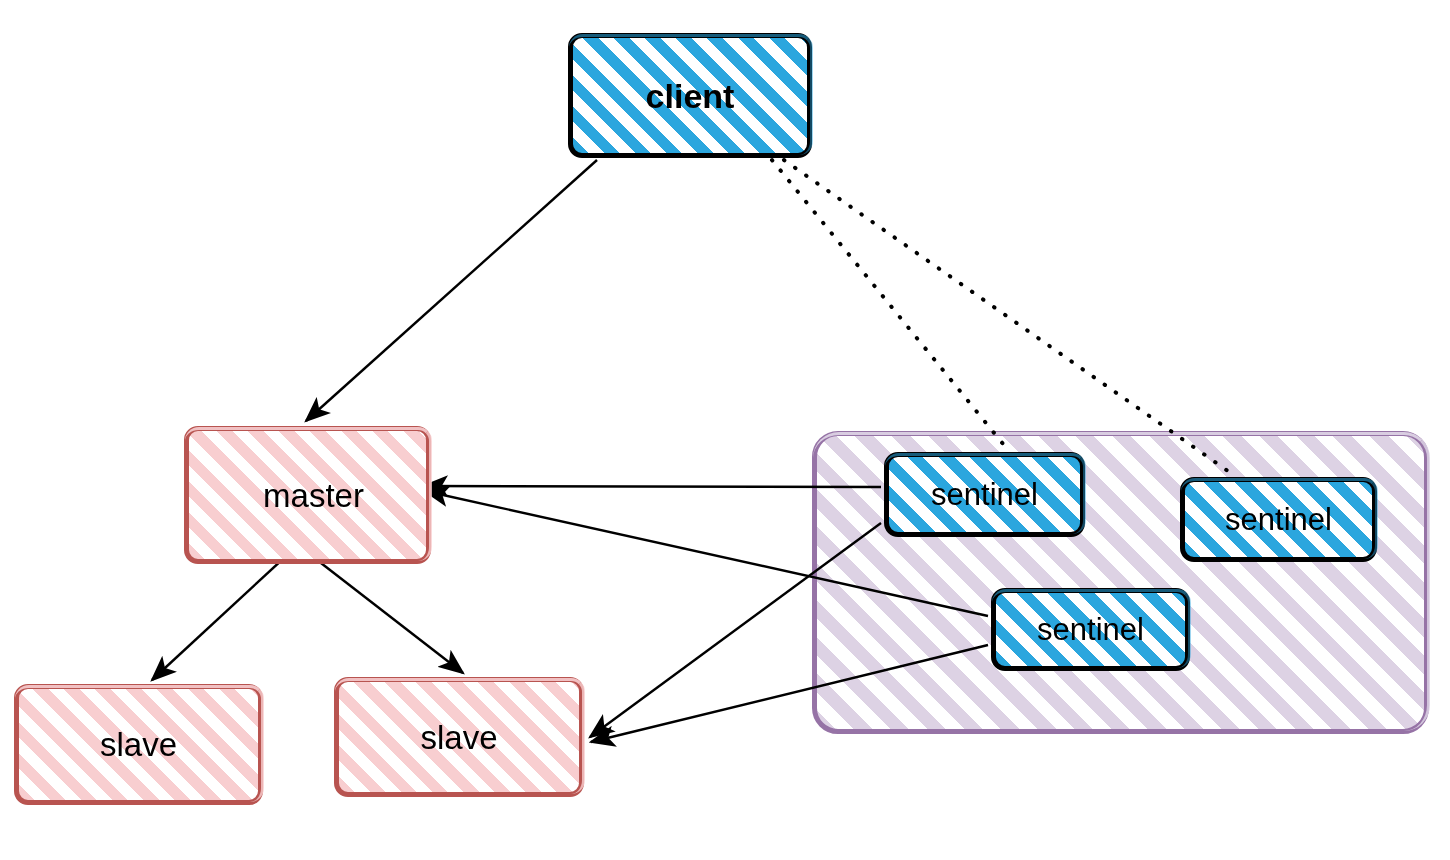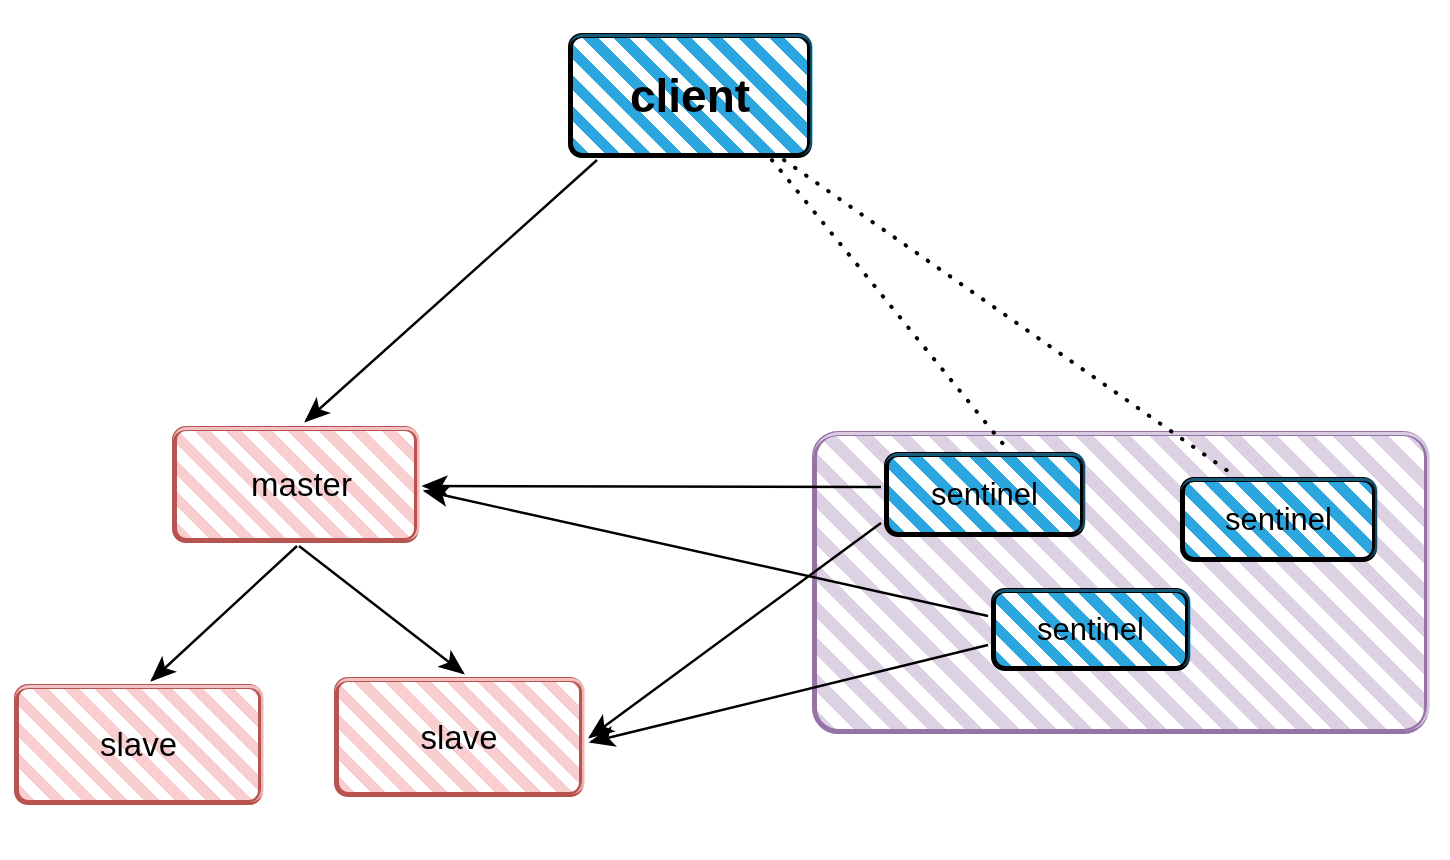--- a/index.html
+++ b/index.html
@@ -138,23 +138,23 @@
         <line x1="299" y1="546" x2="463" y2="673" stroke="#000000" stroke-width="2.4" marker-end="url(#arrowhead)"></line>
         <line x1="881" y1="487" x2="424" y2="486" stroke="#000000" stroke-width="2.4" marker-end="url(#arrowhead)"></line>
         <line x1="881" y1="523" x2="590" y2="737" stroke="#000000" stroke-width="2.4" marker-end="url(#arrowhead)"></line>
         <line x1="988" y1="616" x2="425" y2="491" stroke="#000000" stroke-width="2.4" marker-end="url(#arrowhead)"></line>
         <line x1="988" y1="645" x2="591" y2="742" stroke="#000000" stroke-width="2.4" marker-end="url(#arrowhead)"></line>
       </g>
   </svg>
 
   <div id="nodes-root">
       <div class="node node-blue" style="left: 568px; top: 33px; width: 244px; height: 125px;">
-        <span class="node-label label-bold" style="font-size: 46px;">client</span>
+        <span class="node-label label-bold" style="font-size: 34px;">client</span>
       </div>
-      <div class="node node-red" style="left: 172px; top: 426px; width: 247px; height: 117px; padding-left: 12px;">
+      <div class="node node-red" style="left: 184px; top: 426px; width: 247px; height: 138px; padding-left: 12px;">
         <span class="node-label" style="font-size: 33px;">master</span>
       </div>
       <div class="node node-red" style="left: 14px; top: 684px; width: 249px; height: 121px;">
         <span class="node-label" style="font-size: 33px;">slave</span>
       </div>
       <div class="node node-red" style="left: 334px; top: 677px; width: 250px; height: 120px;">
         <span class="node-label" style="font-size: 33px;">slave</span>
       </div>
       <div class="node node-blue" style="left: 884px; top: 452px; width: 201px; height: 85px;">
         <span class="node-label" style="font-size: 31px;">sentinel</span>

